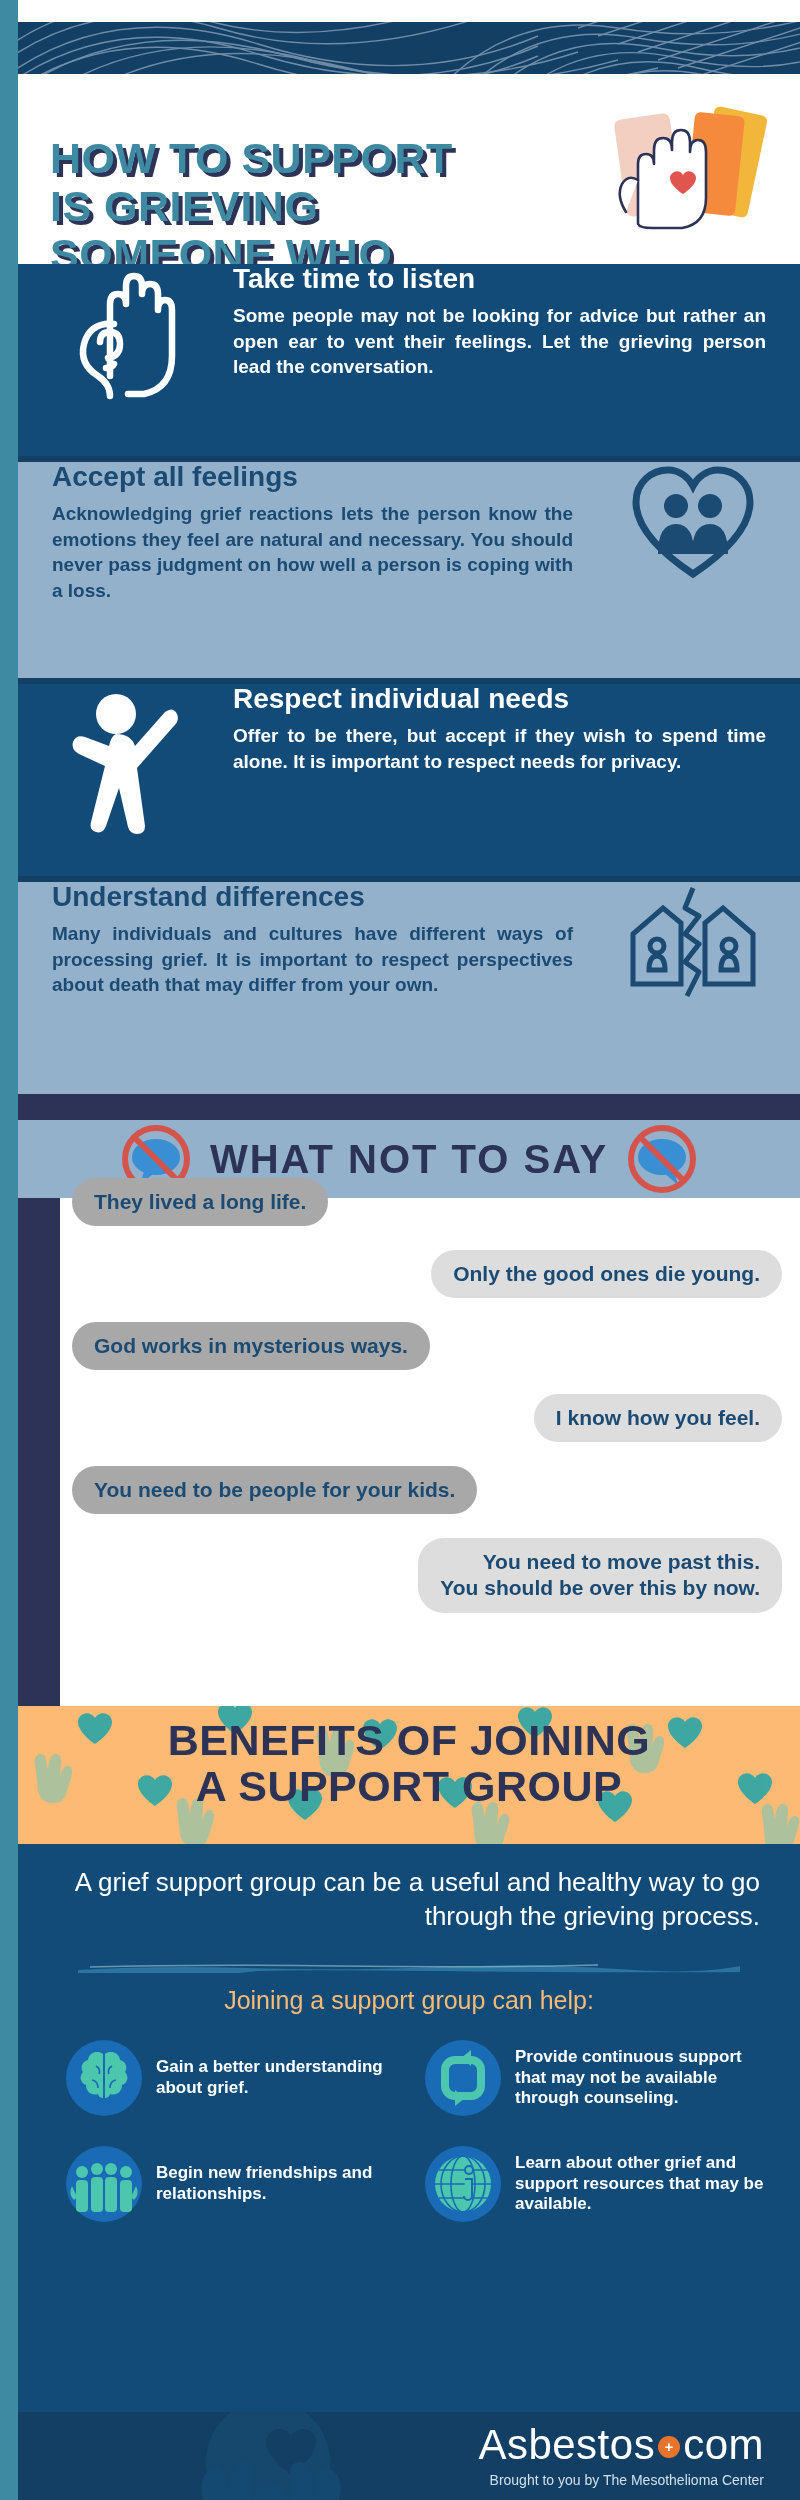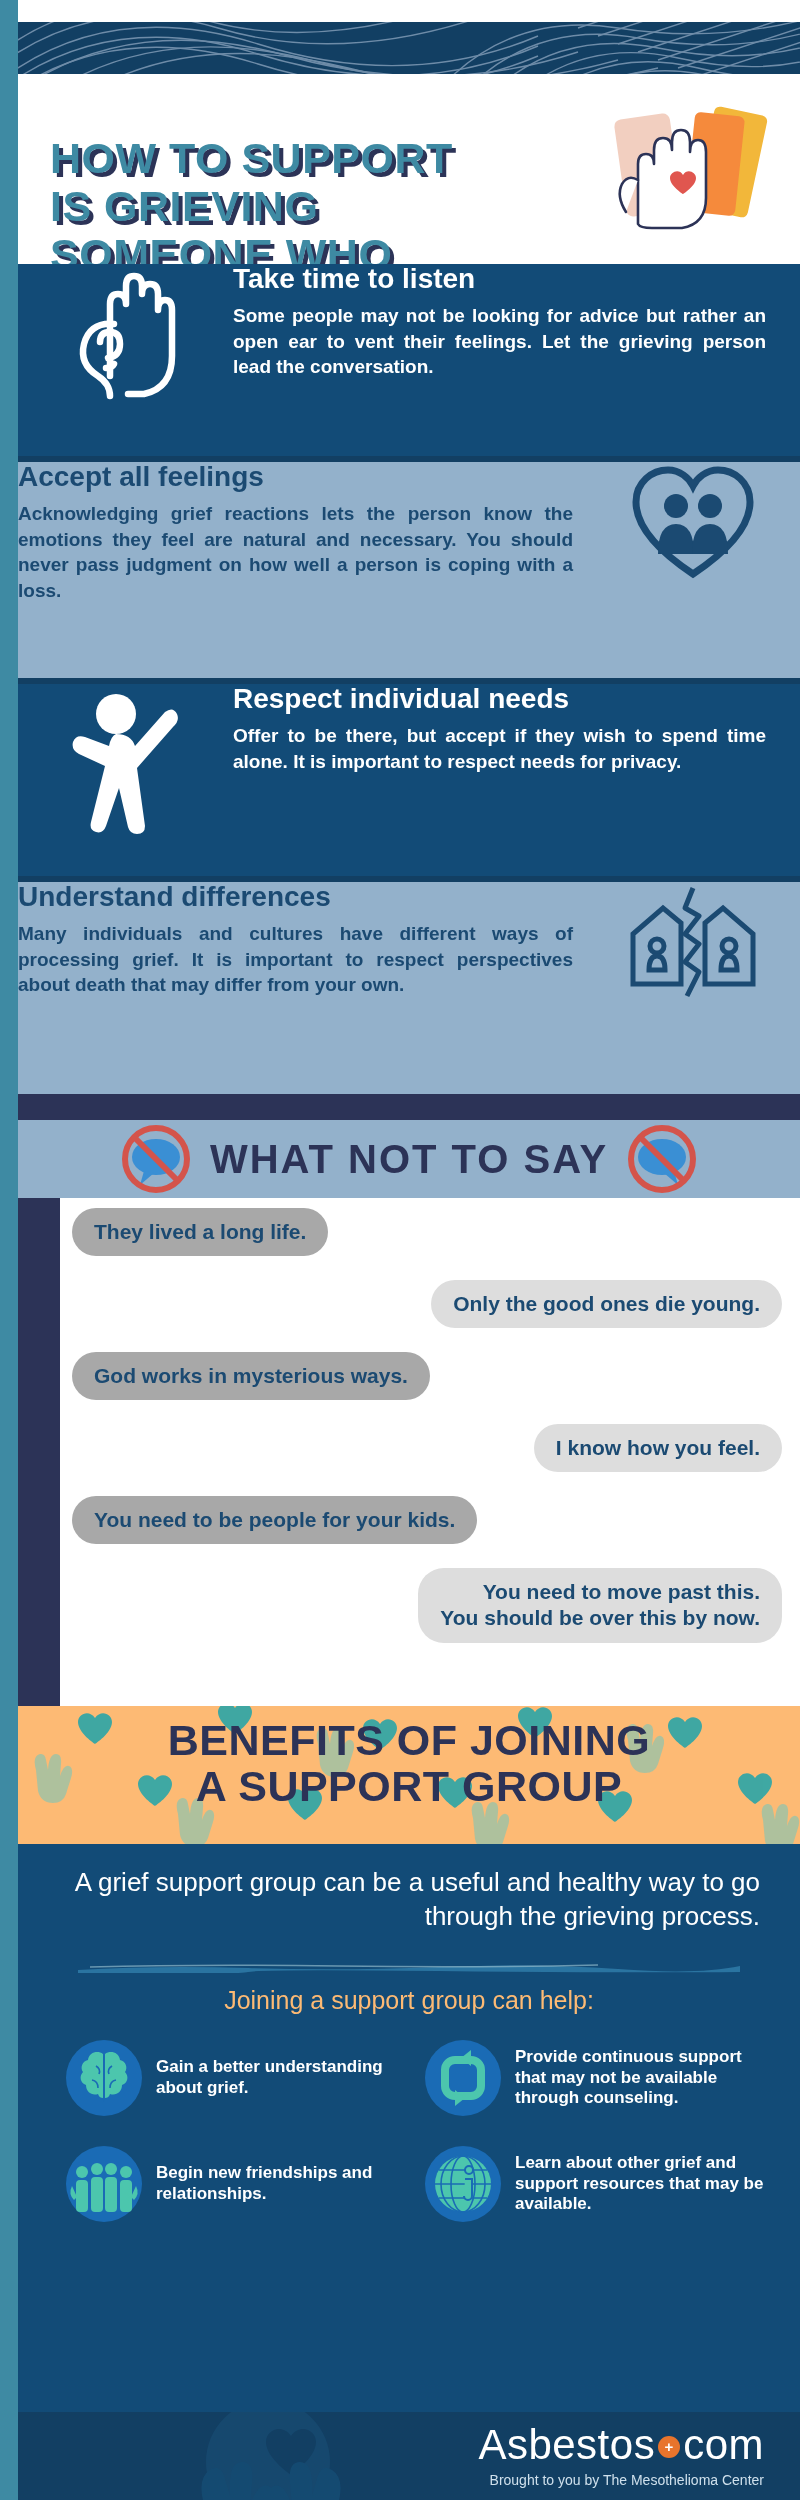--- a/index.html
+++ b/index.html
@@ -35,21 +35,21 @@
     margin-top:46px;
   }
   .hands-art { position:absolute; right:24px; top:18px; width:190px; height:150px; }
 
   
   .tip { position:absolute; left:18px; width:782px; display:flex; align-items:flex-start; }
   .tip.dark { background:#124b77; color:#ffffff; }
   .tip.light { background:#93b1cb; color:#1b4a72; }
   .tip .icon-box { width:215px; flex:0 0 215px; display:flex; align-items:center; justify-content:center; }
   .tip .txt-box { flex:1 1 auto; padding-right:34px; }
-  .tip.light .txt-box { padding-right:12px; }
+  .tip.light .txt-box { padding-left:34px; padding-right:12px; }
   .tip h2 { font-size:28px; font-weight:bold; margin-bottom:8px; line-height:1.1; }
   .tip p { font-size:19px; font-weight:bold; line-height:1.36; text-align:justify; }
   .tip.dark p, .tip.dark h2 { color:#ffffff; }
   .tip.light p, .tip.light h2 { color:#1b4a72; }
 
   .tip1 { top:264px; height:192px; }
   .tip2 { top:462px; height:222px; }
   .tip3 { top:684px; height:192px; }
   .tip4 { top:882px; height:212px; }
 
@@ -66,21 +66,21 @@
     text-transform:uppercase;
   }
   .no-icon { width:72px; height:72px; flex:0 0 72px; }
   .no-icon.left { margin-right:18px; }
   .no-icon.right { margin-left:18px; }
 
   .wnts-body {
     position:absolute; left:18px; top:1198px; width:782px; height:508px; background:#ffffff;
   }
   .wnts-rail { position:absolute; left:18px; top:1198px; width:42px; height:508px; background:#2c3357; }
-  .bubbles { position:absolute; left:72px; top:1198px; width:710px; height:538px; }
+  .bubbles { position:absolute; left:72px; top:1168px; width:710px; height:538px; }
   .bubble {
     position:absolute; border-radius:26px; padding:11px 22px;
     font-size:21px; font-weight:bold; color:#1b4a72; line-height:1.26;
     white-space:pre-line;
   }
   .bubble.l { left:0; background:#a8a8a8; }
   .bubble.r { right:0; background:#dddddd; text-align:right; }
 
   
   .ben-head {

